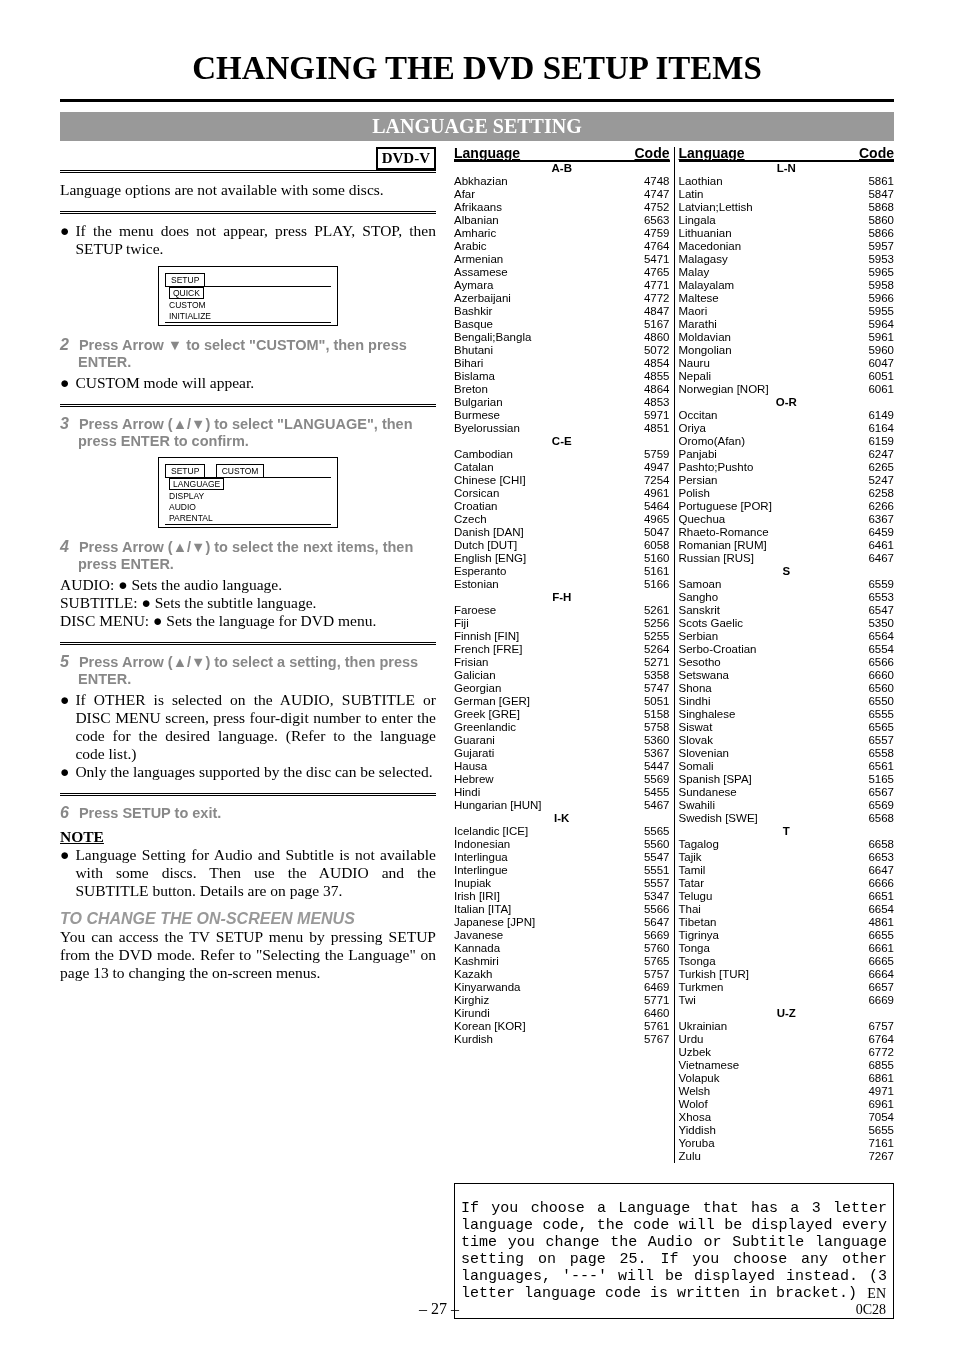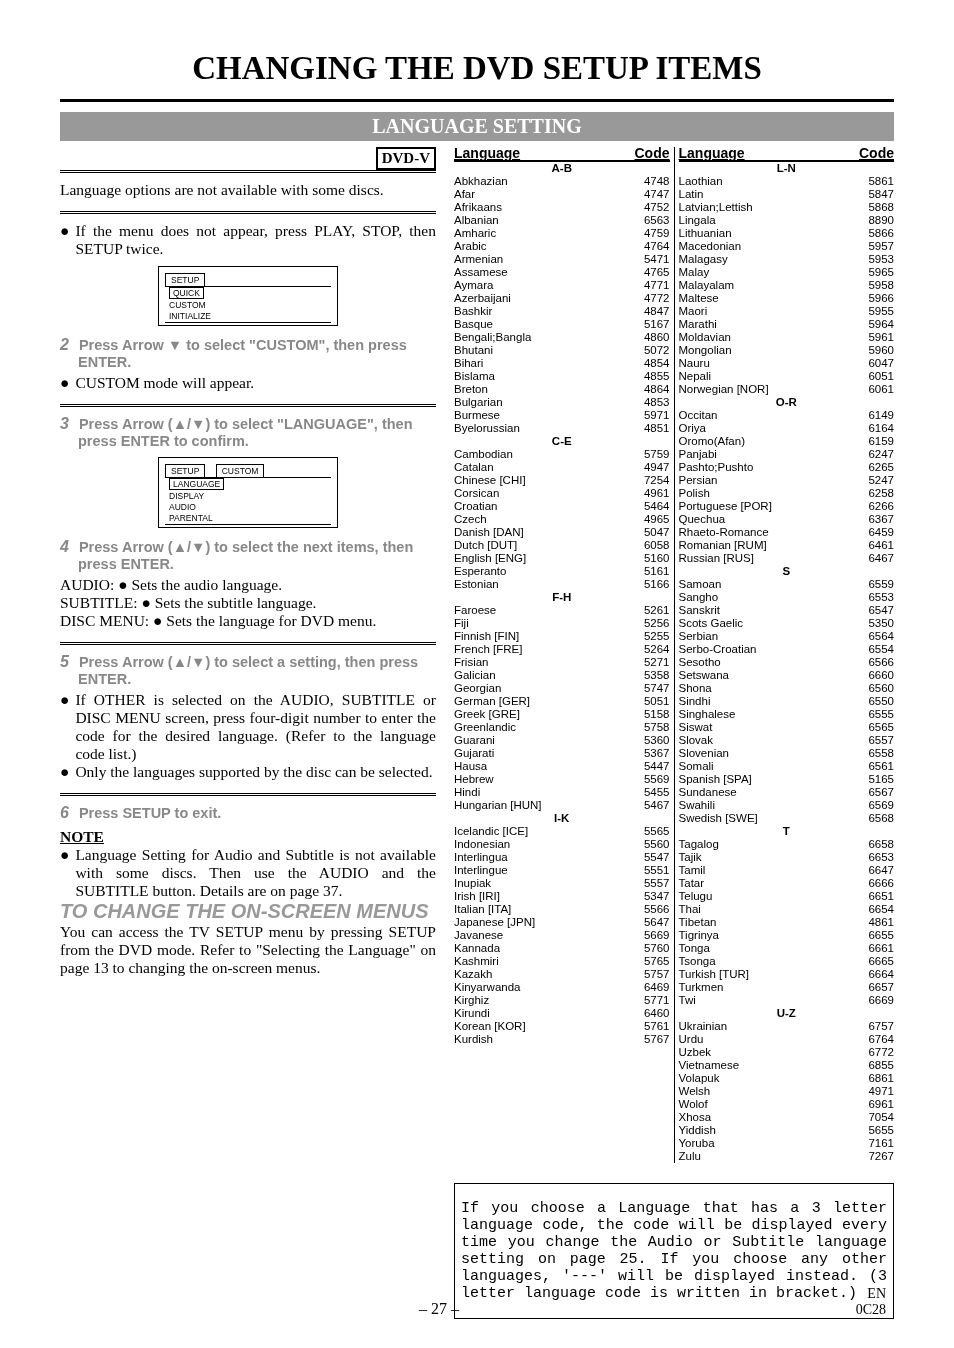--- a/index.html
+++ b/index.html
@@ -21,21 +21,21 @@
   .bullet-line .t{flex:1;text-align:justify}
   .diagram{margin:8px auto 10px;width:180px;border:1px solid #000;position:relative;padding:6px 6px 2px;font-family:Arial,sans-serif;font-size:8.5px}
   .diagram .tab{border:1px solid #000;border-bottom:none;display:inline-block;padding:1px 5px}
   .diagram .inner{border:1px solid #000;border-top:none;border-left:none;border-right:none;padding-left:4px;margin-top:0}
   .diagram .menurow{padding:0 0 1px}
   .diagram .sel{border:1px solid #000;display:inline-block;padding:0 3px;line-height:10px}
   .def-row{font-size:15.5px}
   .def-row .lbl{display:inline}
   .note-h{font-weight:bold;font-size:15.5px;margin-top:6px}
   .note-h-u{text-decoration:underline}
-  .change-h{font-family:Arial,Helvetica,sans-serif;font-weight:bold;font-style:italic;color:#999;font-size:20px;}
+  .change-h{font-family:Arial,Helvetica,sans-serif;font-weight:bold;font-style:italic;color:#999;font-size:16px;margin-top:10px}
   .lang-table{display:flex;font-family:Arial,Helvetica,sans-serif;font-size:11.5px;line-height:13px}
   .lang-col{flex:1}
   .lang-col:first-child{border-right:1px solid #000;padding-right:4px}
   .lang-col:last-child{padding-left:4px}
   .lang-head{display:flex;border-bottom:2px solid #000;font-weight:bold;font-size:14px}
   .lang-head .lh-l{flex:1;text-decoration:underline}
   .lang-head .lh-c{text-decoration:underline}
   .grp{text-align:center;font-weight:bold}
   .lang-row{display:flex}
   .lang-row .ln{flex:1}
@@ -404,21 +404,21 @@
             <div class="lang-row">
               <span class="ln">Latin</span>
               <span class="lc">5847</span>
             </div>
             <div class="lang-row">
               <span class="ln">Latvian;Lettish</span>
               <span class="lc">5868</span>
             </div>
             <div class="lang-row">
               <span class="ln">Lingala</span>
-              <span class="lc">8890</span>
+              <span class="lc">5860</span>
             </div>
             <div class="lang-row">
               <span class="ln">Lithuanian</span>
               <span class="lc">5866</span>
             </div>
             <div class="lang-row">
               <span class="ln">Macedonian</span>
               <span class="lc">5957</span>
             </div>
             <div class="lang-row">

